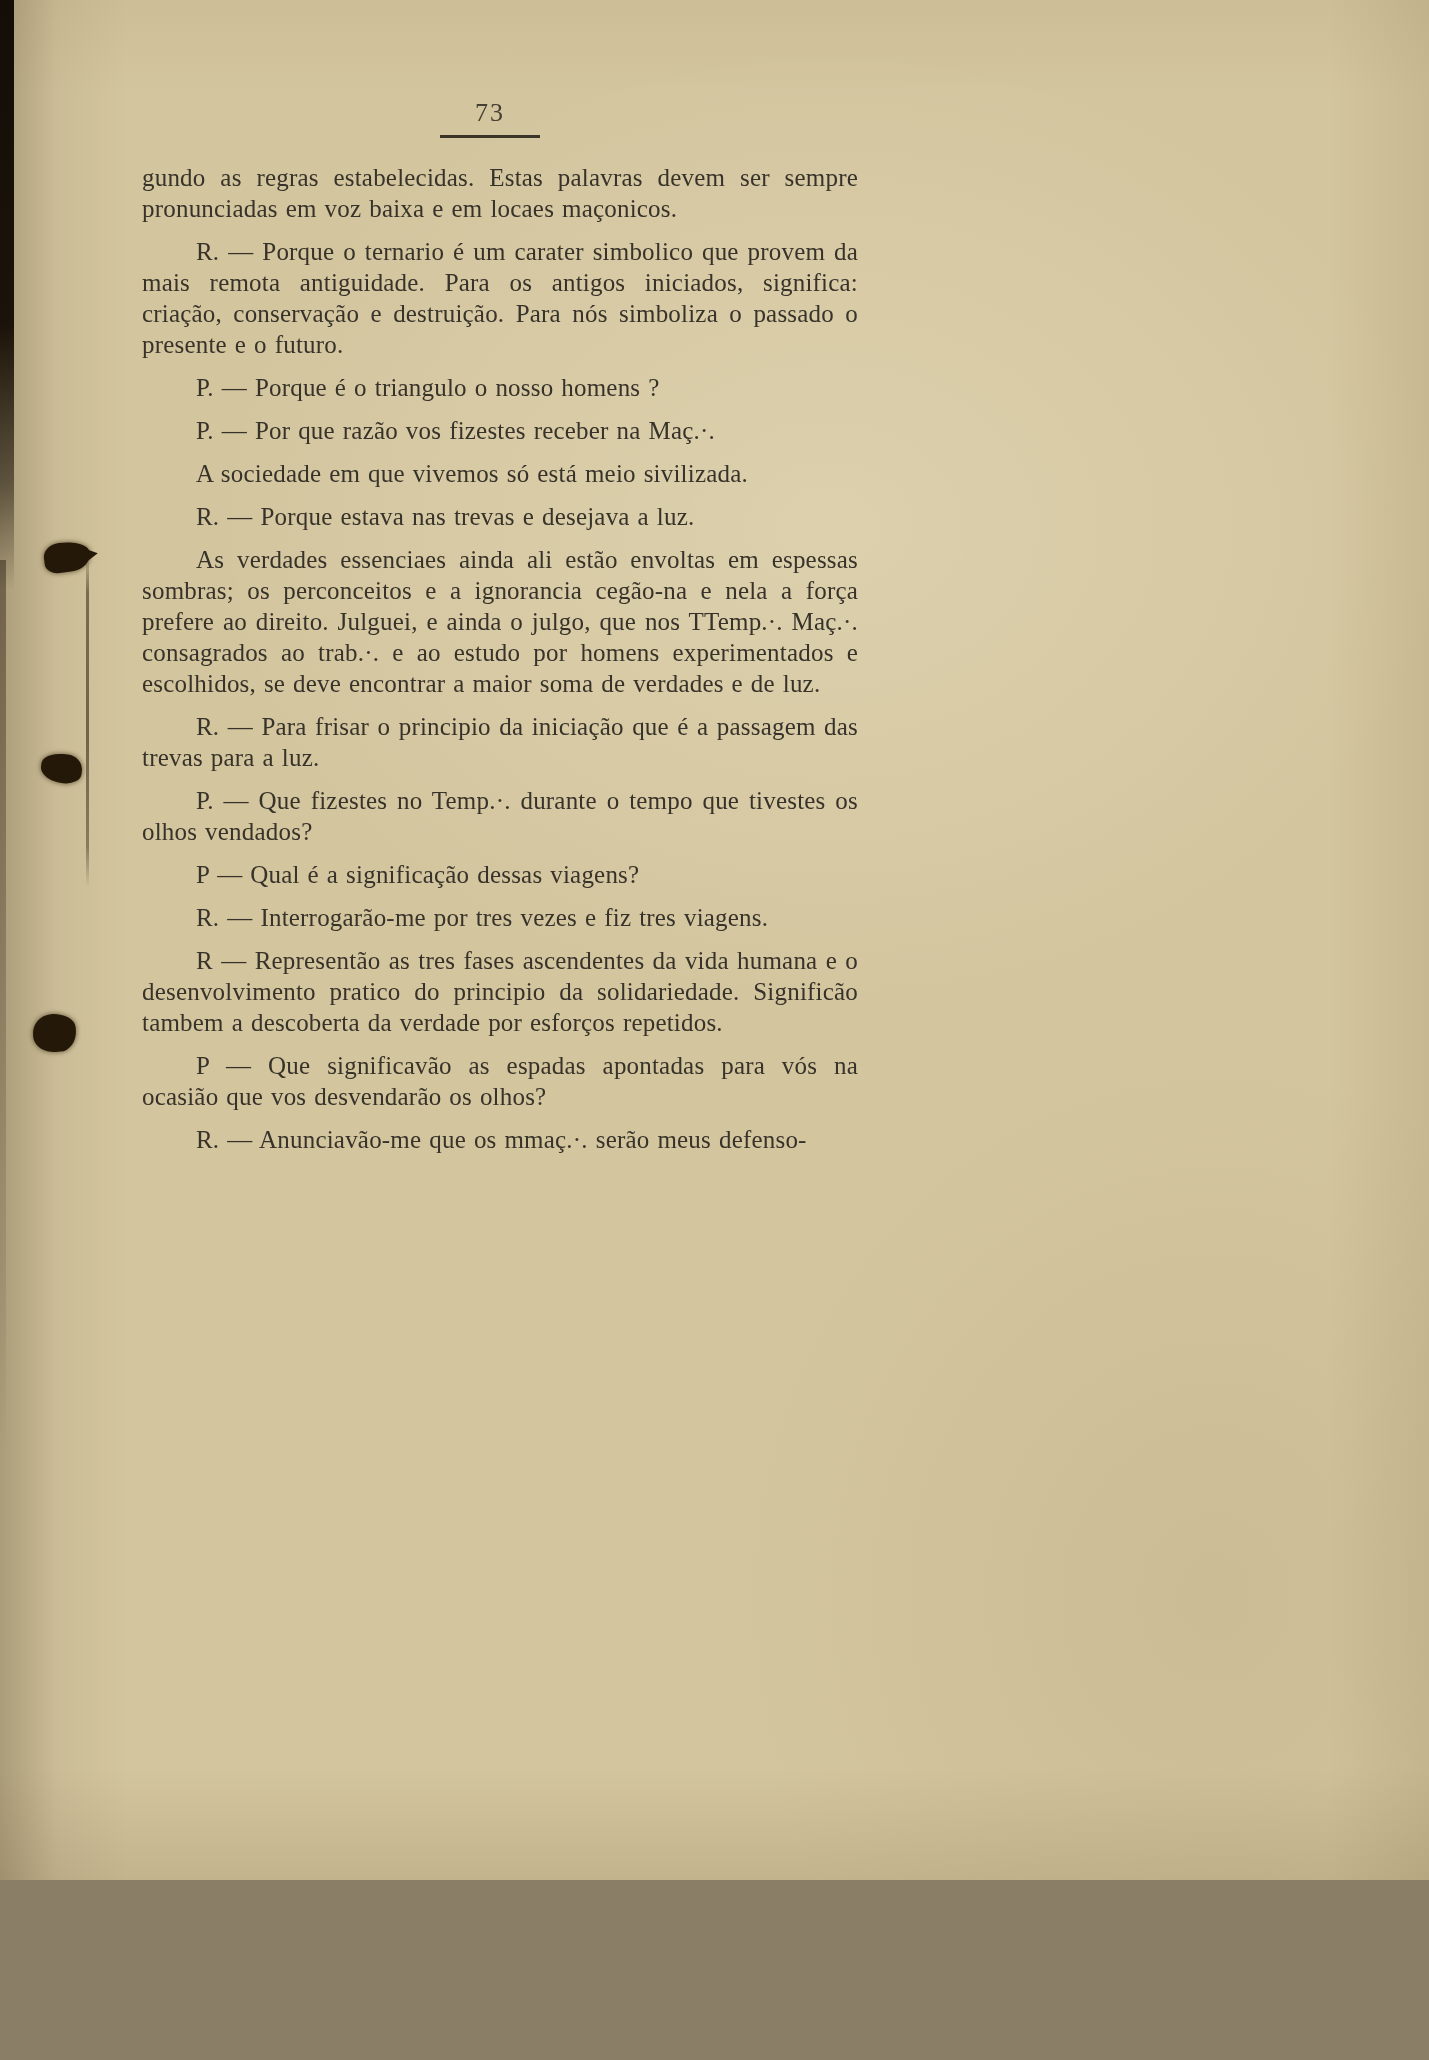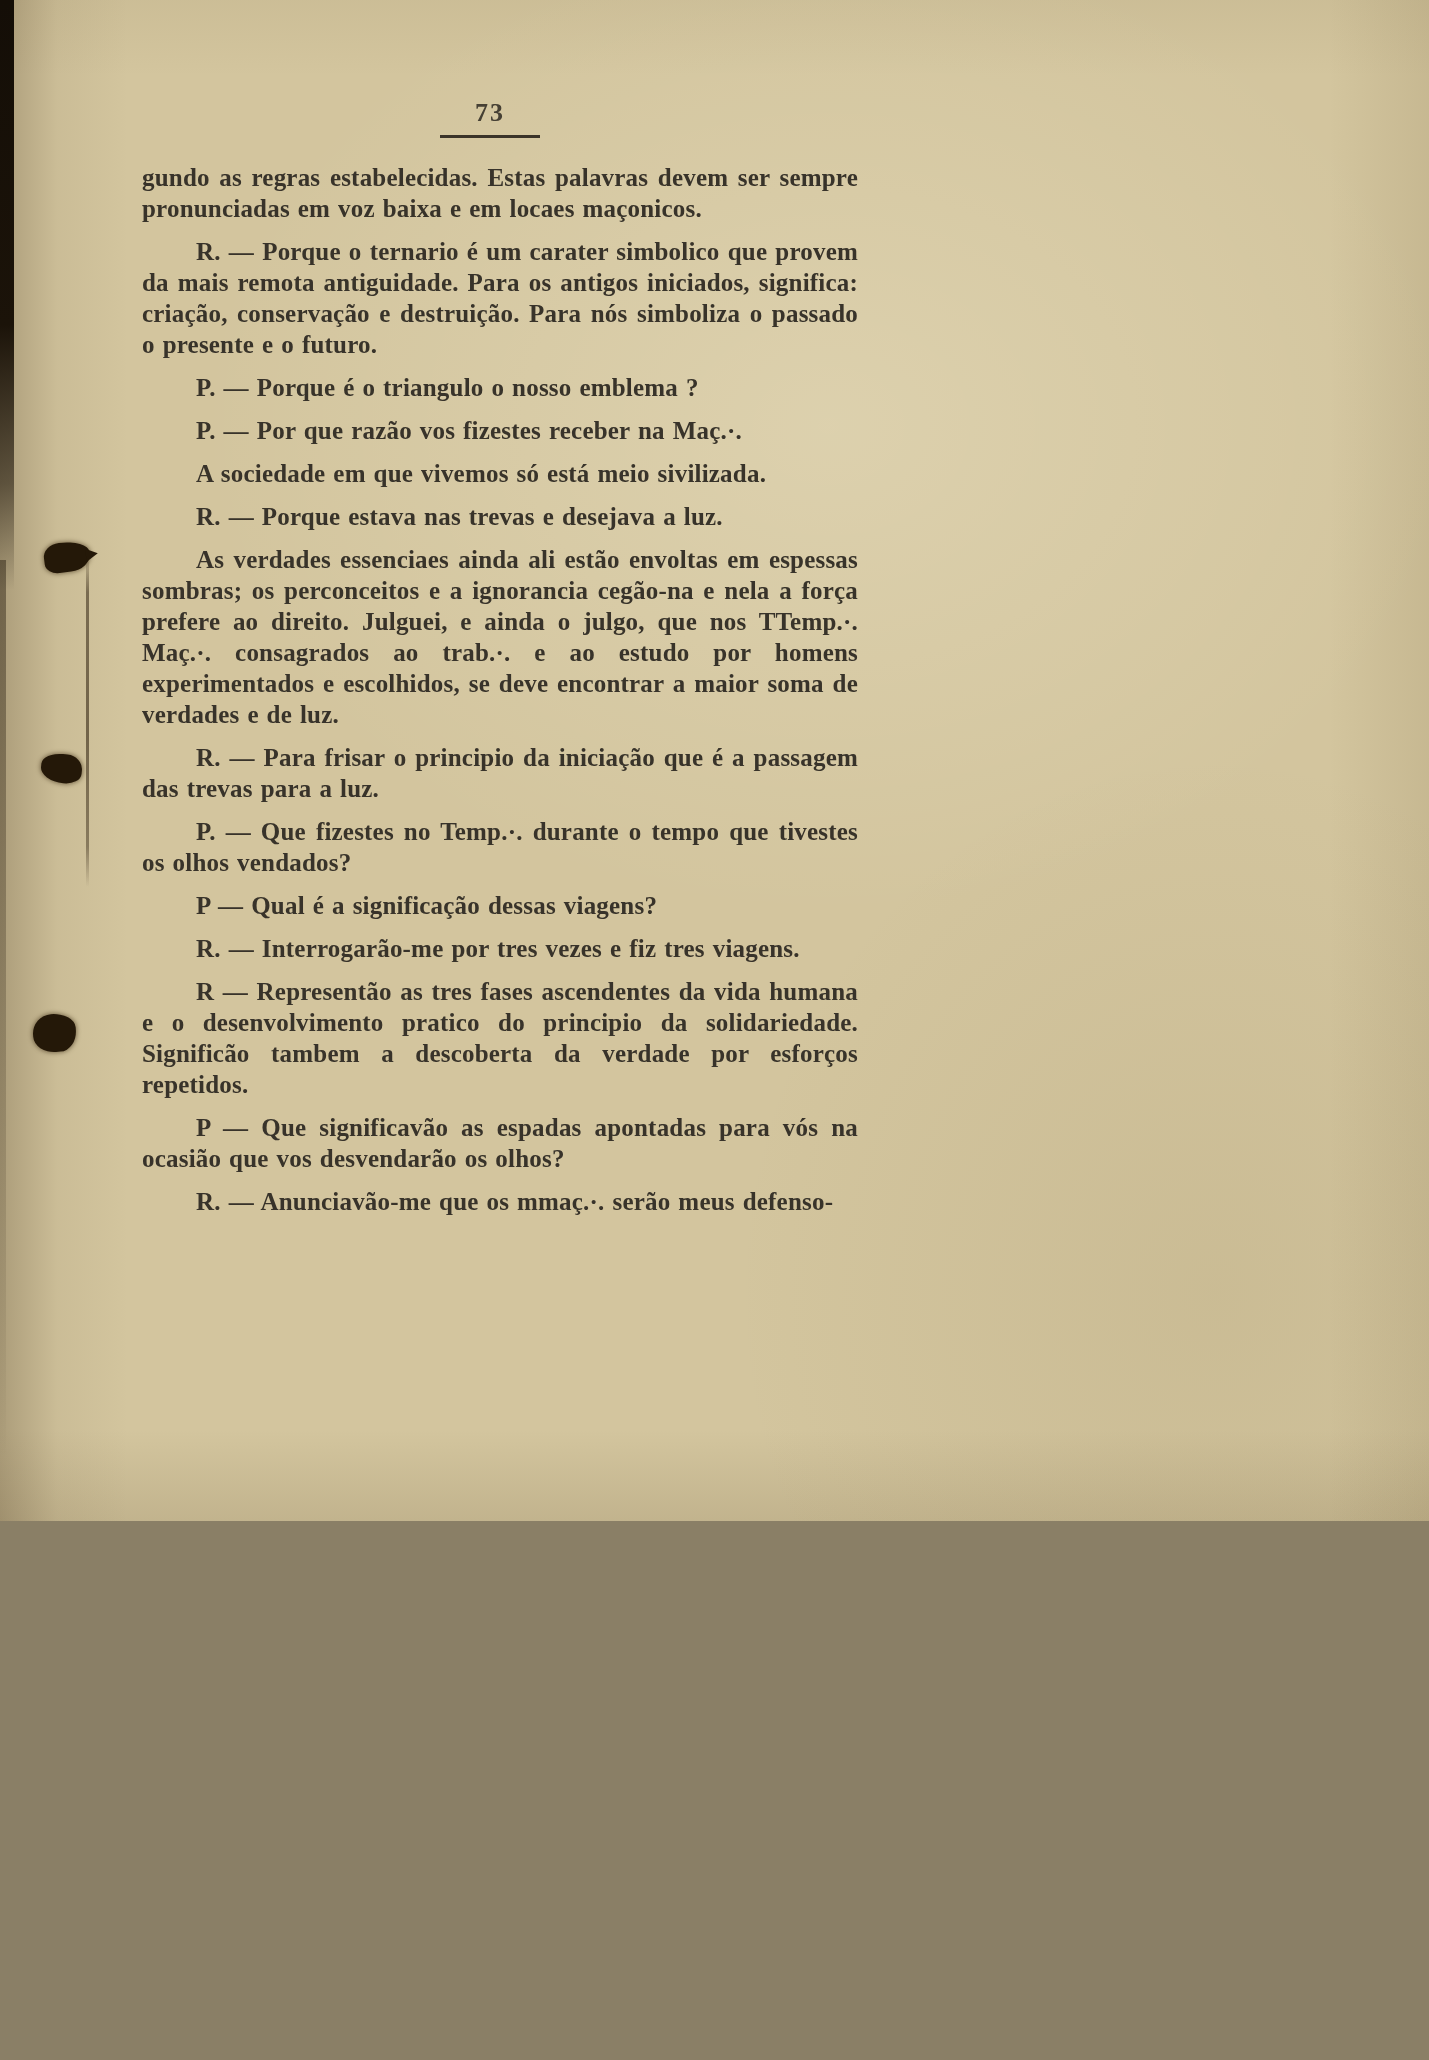--- a/index.html
+++ b/index.html
@@ -3,30 +3,29 @@
 <meta charset="utf-8">
 <style>
   html, body {
     margin: 0;
     padding: 0;
     background: #8a7f66;
   }
   .page {
     position: relative;
     width: 1429px;
-    height: 1521px;
+    height: 1880px;
     overflow: hidden;
     font-family: "Liberation Serif", "DejaVu Serif", serif;
     background:
       radial-gradient(ellipse 900px 700px at 58% 28%, rgba(255,250,228,0.22), rgba(255,250,228,0) 70%),
       radial-gradient(ellipse 800px 900px at 85% 85%, rgba(125,105,62,0.10), rgba(125,105,62,0) 60%),
       linear-gradient(90deg, rgba(70,52,28,0.28) 0%, rgba(70,52,28,0.06) 4%, rgba(70,52,28,0) 9%, rgba(70,52,28,0) 93%, rgba(110,92,55,0.12) 100%),
       linear-gradient(180deg, rgba(120,100,60,0.08) 0%, rgba(120,100,60,0) 5%, rgba(120,100,60,0) 94%, rgba(90,72,40,0.14) 100%),
       #d3c59e;
-    font-weight: bold;
   }
   
   .edge-strip {
     position: absolute;
     left: 0; top: 0;
     width: 14px; height: 590px;
     background: linear-gradient(180deg, #140e07 0%, #1b1309 55%, rgba(27,19,9,0.55) 82%, rgba(27,19,9,0) 100%);
   }
   .edge-strip-lower {
     position: absolute;
@@ -115,21 +114,21 @@
 
   <div class="hole hole-1"></div>
   <div class="hole hole-2"></div>
   <div class="hole hole-3"></div>
 
   <div class="page-number">73</div>
 
   <div class="text-block">
       <p class="">gundo as regras estabelecidas. Estas palavras devem ser sempre pronunciadas em voz baixa e em locaes maçonicos.</p>
       <p class="indent">R. — Porque o ternario é um carater simbolico que provem da mais remota antiguidade. Para os antigos iniciados, significa: criação, conservação e destruição. Para nós simboliza o passado o presente e o futuro.</p>
-      <p class="indent">P. — Porque é o triangulo o nosso emblema ?</p>
+      <p class="indent">P. — Porque é o triangulo o nosso homens ?</p>
       <p class="indent">P. — Por que razão vos fizestes receber na Maç.·.</p>
       <p class="indent">A sociedade em que vivemos só está meio sivilizada.</p>
       <p class="indent">R. — Porque estava nas trevas e desejava a luz.</p>
       <p class="indent">As verdades essenciaes ainda ali estão envoltas em espessas sombras; os perconceitos e a ignorancia cegão-na e nela a força prefere ao direito. Julguei, e ainda o julgo, que nos TTemp.·. Maç.·. consagrados ao trab.·. e ao estudo por homens experimentados e escolhidos, se deve encontrar a maior soma de verdades e de luz.</p>
       <p class="indent">R. — Para frisar o principio da iniciação que é a passagem das trevas para a luz.</p>
       <p class="indent">P. — Que fizestes no Temp.·. durante o tempo que tivestes os olhos vendados?</p>
       <p class="indent">P — Qual é a significação dessas viagens?</p>
       <p class="indent">R. — Interrogarão-me por tres vezes e fiz tres viagens.</p>
       <p class="indent">R — Representão as tres fases ascendentes da vida humana e o desenvolvimento pratico do principio da solidariedade. Significão tambem a descoberta da verdade por esforços repetidos.</p>
       <p class="indent">P — Que significavão as espadas apontadas para vós na ocasião que vos desvendarão os olhos?</p>

